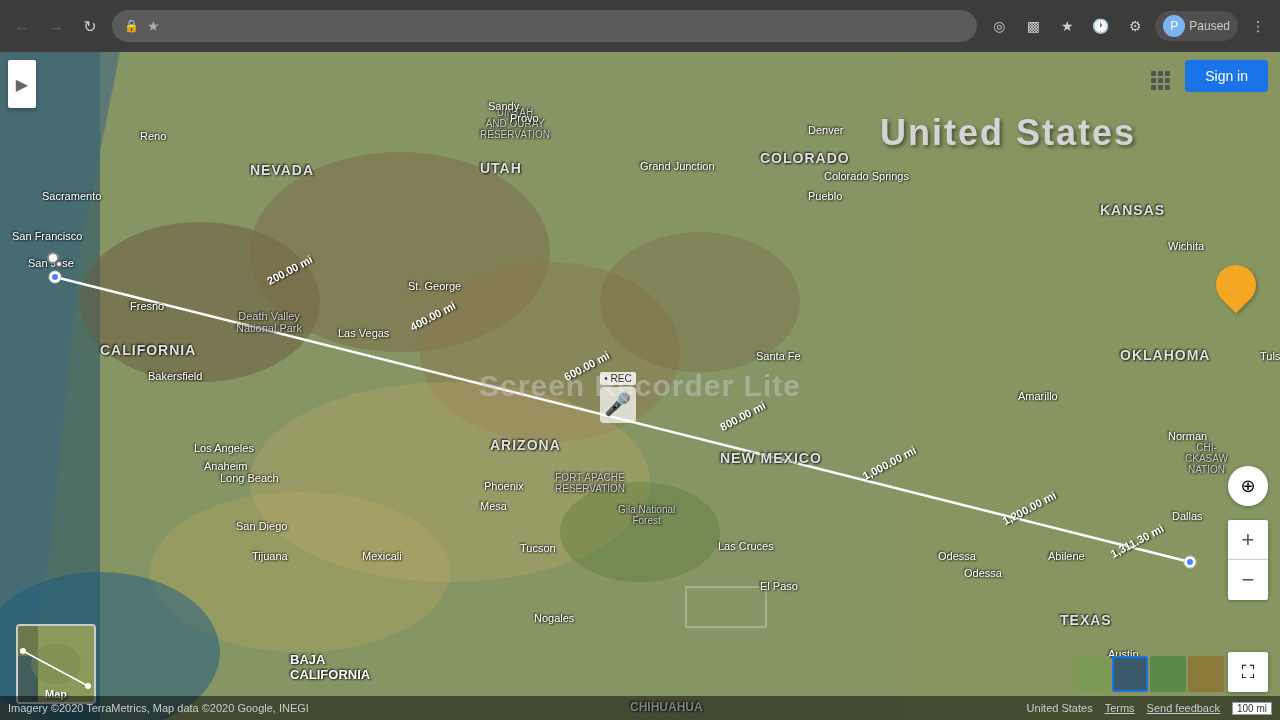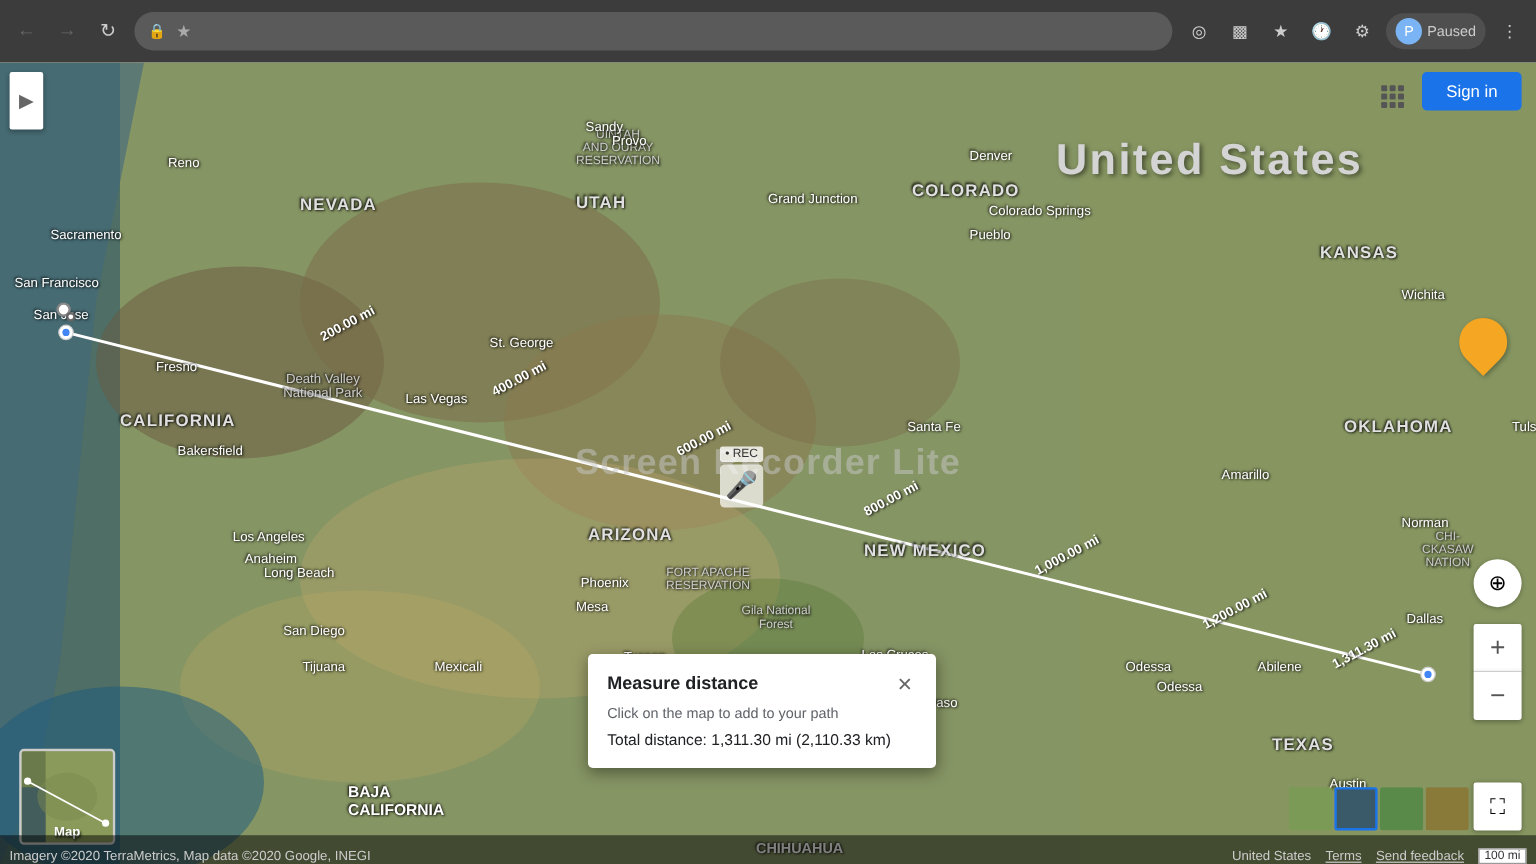--- a/index.html
+++ b/index.html
@@ -184,21 +184,21 @@
 
     
     .status-bar {
       position: absolute;
       bottom: 0;
       left: 0;
       right: 0;
       height: 24px;
       background: rgba(0,0,0,0.5);
       display: flex;
-      align-items: flex-end;
+      align-items: center;
       justify-content: space-between;
       padding: 0 8px;
       font-size: 11px;
       color: #ccc;
     }
 
     
     .measure-popup {
       position: absolute;
       bottom: 80px;
@@ -584,28 +584,20 @@
       <rect x="0" y="0" width="20" height="76" fill="#6a7a4a"></rect>
       <rect x="0" y="30" width="20" height="46" fill="#2a4a6a" opacity="0.6"></rect>
       <ellipse cx="38" cy="38" rx="25" ry="20" fill="#7a8a50" opacity="0.5"></ellipse>
       <line x1="5" y1="25" x2="70" y2="60" stroke="white" stroke-width="1.5"></line>
       <circle cx="5" cy="25" r="3" fill="white"></circle>
       <circle cx="70" cy="60" r="3" fill="white"></circle>
     </svg>
     <div class="mini-map-label">Map</div>
   </div>
 
-  <div class="measure-popup">
-    <div class="measure-popup-header">
-      <span class="measure-popup-title">Measure distance</span>
-      <button class="measure-popup-close">✕</button>
-    </div>
-    <div class="measure-popup-hint">Click on the map to add to your path</div>
-    <div class="measure-popup-distance">Total distance: 1,311.30 mi (2,110.33 km)</div>
-  </div>
 
   <div class="status-bar">
     <span>Imagery ©2020 TerraMetrics, Map data ©2020 Google, INEGI</span>
     <div style="display:flex;gap:12px;align-items:center;">
       <span>United States</span>
       <span style="cursor:pointer;text-decoration:underline;">Terms</span>
       <span style="cursor:pointer;text-decoration:underline;">Send feedback</span>
       <span style="background:#fff;color:#333;padding:0 4px;font-size:10px;border:1px solid #999;">100 mi</span>
     </div>
   </div>

